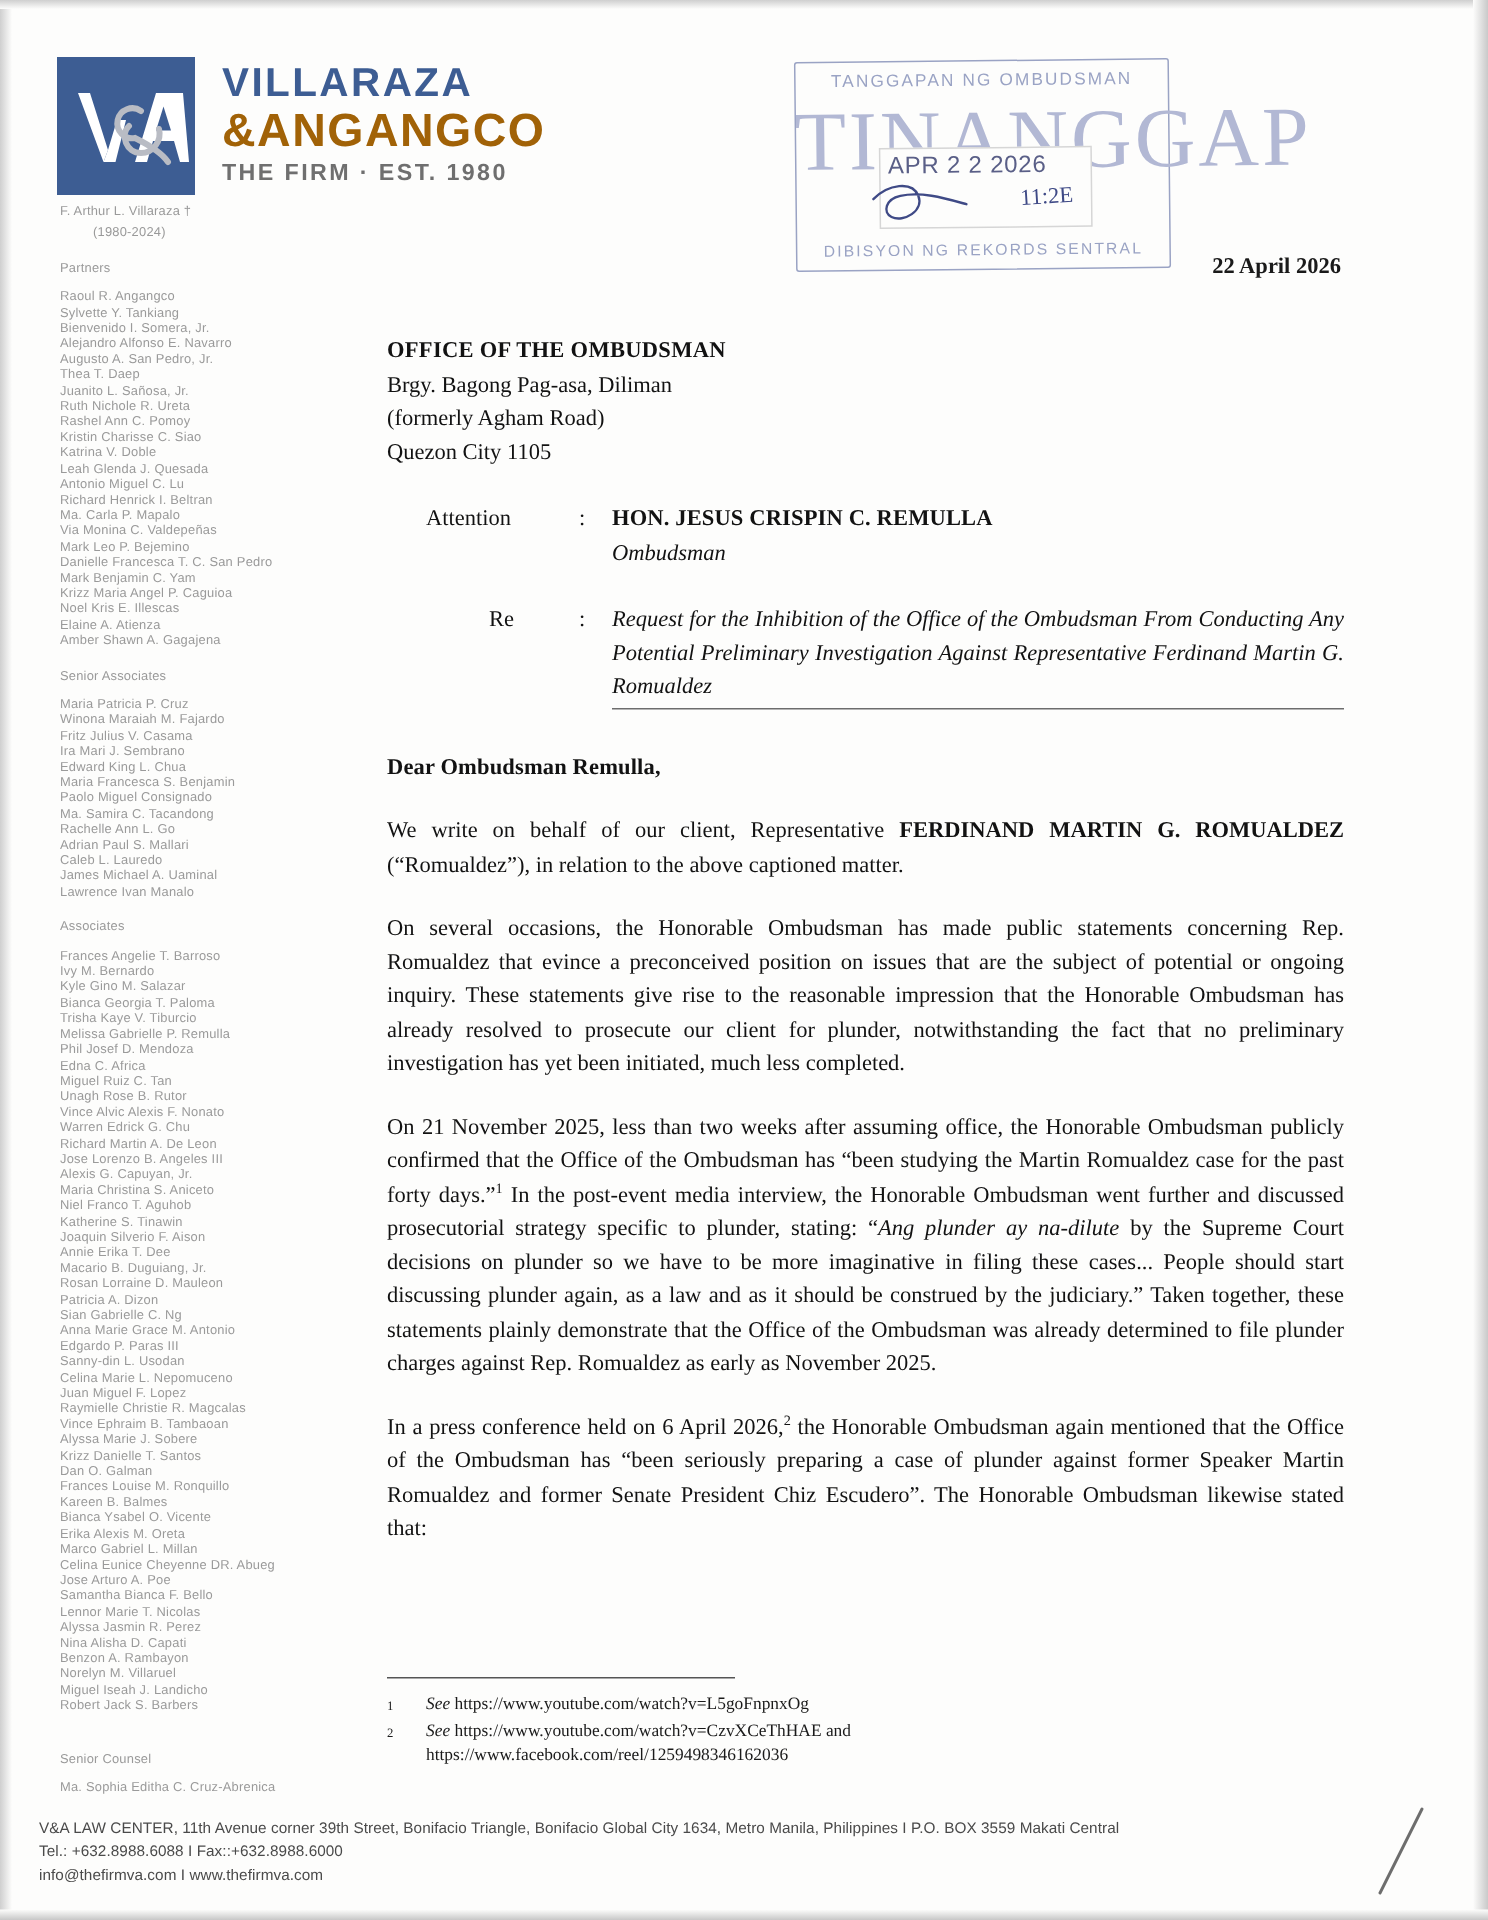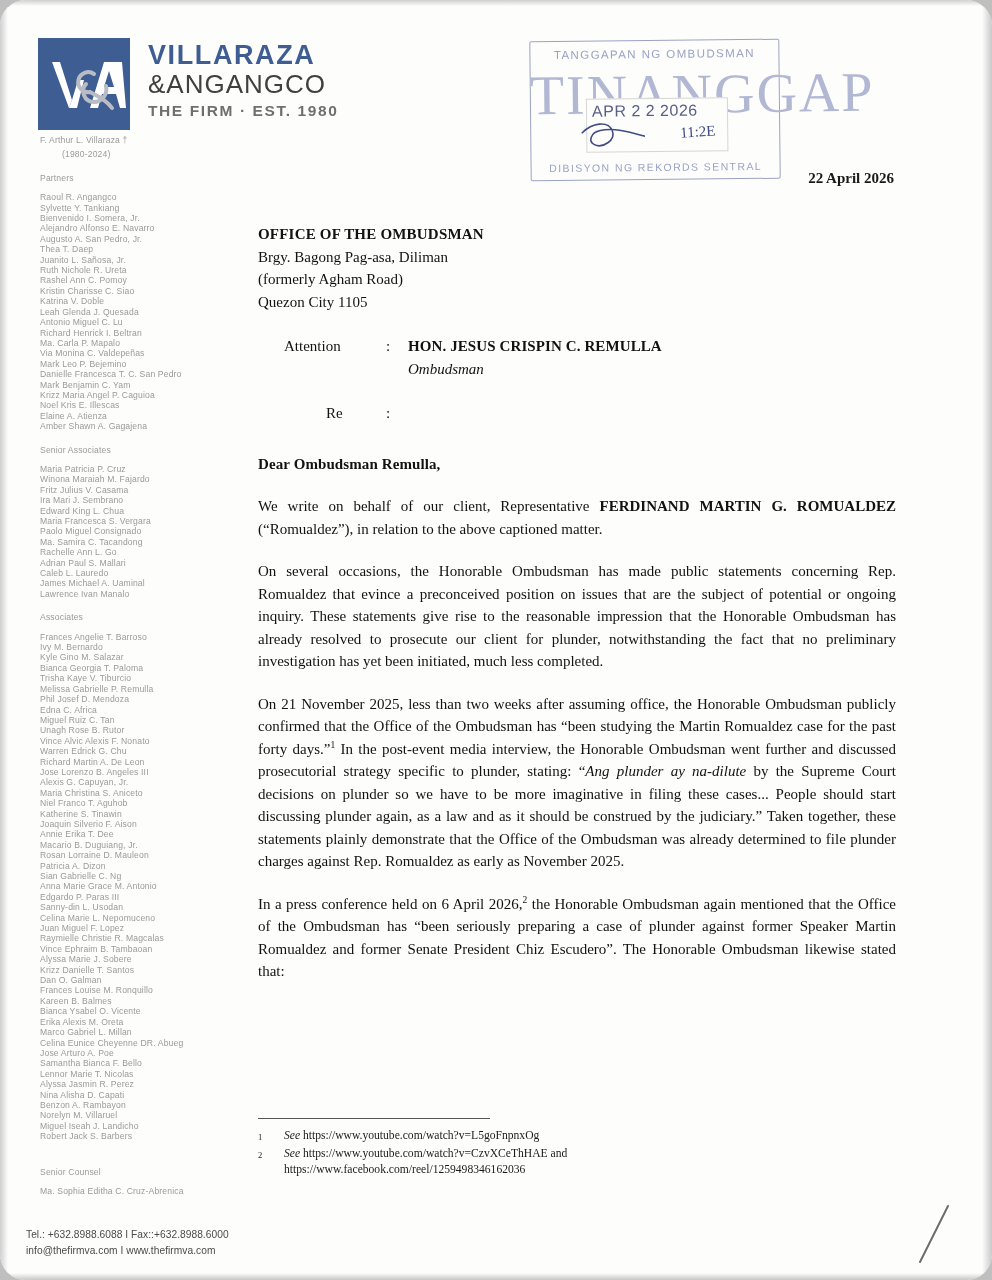--- a/index.html
+++ b/index.html
@@ -10,21 +10,20 @@
   body {
     font-family: "Liberation Sans", sans-serif;
   }
   .page {
     position: relative;
     width: 992px;
     height: 1280px;
     background: #fdfdfc;
     overflow: hidden;
     box-sizing: border-box;
-    border-radius: 26px;
   }
   
   .scan-edge-left  { position:absolute; left:0; top:0; width:8px; height:100%;
                      background:linear-gradient(to right,#cfcfcf,#fdfdfc); }
   .scan-edge-top   { position:absolute; left:0; top:0; width:100%; height:6px;
                      background:linear-gradient(to bottom,#cfcfcf,#fdfdfc); }
   .scan-edge-right { position:absolute; right:0; top:0; width:10px; height:100%;
                      background:linear-gradient(to left,#c9c9c9,#fdfdfc); }
   .scan-edge-bot   { position:absolute; left:0; bottom:0; width:100%; height:7px;
                      background:linear-gradient(to top,#c7c7c7,#fdfdfc); }
@@ -48,24 +47,24 @@
     padding-top: 4px;
     line-height: 1.0;
   }
   .logo-line1 {
     font-size: 27px;
     letter-spacing: 1.6px;
     color: #3d5d93;
     font-weight: 600;
   }
   .logo-line2 {
-    font-size: 26px;
+    font-size: 31px;
     letter-spacing: 1.0px;
-    color: #404040;
-    font-weight: 400;
+    color: #a16207;
+    font-weight: 700;
     margin-top: 2px;
   }
   .logo-line3 {
     font-size: 15.5px;
     letter-spacing: 1.6px;
     color: #6f6f6f;
     font-weight: 600;
     margin-top: 6px;
   }
 
@@ -314,21 +313,21 @@
         <div>Amber Shawn A. Gagajena</div>
       </div>
 
     <div class="sec-head">Senior Associates</div>
     <div class="names" id="senior-associates-list">
         <div>Maria Patricia P. Cruz</div>
         <div>Winona Maraiah M. Fajardo</div>
         <div>Fritz Julius V. Casama</div>
         <div>Ira Mari J. Sembrano</div>
         <div>Edward King L. Chua</div>
-        <div>Maria Francesca S. Vergara</div>
+        <div>Maria Francesca S. Benjamin</div>
         <div>Paolo Miguel Consignado</div>
         <div>Ma. Samira C. Tacandong</div>
         <div>Rachelle Ann L. Go</div>
         <div>Adrian Paul S. Mallari</div>
         <div>Caleb L. Lauredo</div>
         <div>James Michael A. Uaminal</div>
         <div>Lawrence Ivan Manalo</div>
       </div>
 
     <div class="sec-head">Associates</div>
@@ -420,20 +419,21 @@
       <div class="attn-colon">:</div>
       <div>
         <div class="attn-value-bold">HON. JESUS CRISPIN C. REMULLA</div>
         <div class="attn-value-ital">Ombudsman</div>
       </div>
     </div>
 
     <div class="re-block">
       <div class="re-label">Re</div>
       <div>:</div>
+      <div class="re-value">Request for the Inhibition of the Office of the Ombudsman From Conducting Any Potential Preliminary Investigation Against Representative Ferdinand Martin G. Romualdez</div>
     </div>
 
     <div class="salutation">Dear Ombudsman Remulla,</div>
 
     <div class="para">
       <span>We write on behalf of our client, Representative </span><b>FERDINAND MARTIN G. ROMUALDEZ</b><span> (“Romualdez”), in relation to the above captioned matter.</span>
     </div>
 
     <div class="para">On several occasions, the Honorable Ombudsman has made public statements concerning Rep. Romualdez that evince a preconceived position on issues that are the subject of potential or ongoing inquiry. These statements give rise to the reasonable impression that the Honorable Ombudsman has already resolved to prosecute our client for plunder, notwithstanding the fact that no preliminary investigation has yet been initiated, much less completed.</div>
 
@@ -459,20 +459,21 @@
     <div class="fn-row">
       <div class="fn-num">2</div>
       <div class="fn-text">
         <i>See</i><span> https://www.youtube.com/watch?v=CzvXCeThHAE and</span>
         <div>https://www.facebook.com/reel/1259498346162036</div>
       </div>
     </div>
   </div>
 
   <div class="footer">
+    <div>V&amp;A LAW CENTER, 11th Avenue corner 39th Street, Bonifacio Triangle, Bonifacio Global City 1634, Metro Manila, Philippines I P.O. BOX 3559 Makati Central</div>
     <div>Tel.: +632.8988.6088 I Fax::+632.8988.6000</div>
     <div>info@thefirmva.com I www.thefirmva.com</div>
   </div>
 
   <svg class="pen-mark" viewBox="0 0 40 62">
     <path d="M34 2 L6 58" fill="none" stroke="#6d6d6d" stroke-width="2" stroke-linecap="round"></path>
   </svg>
 
 </div>
 

